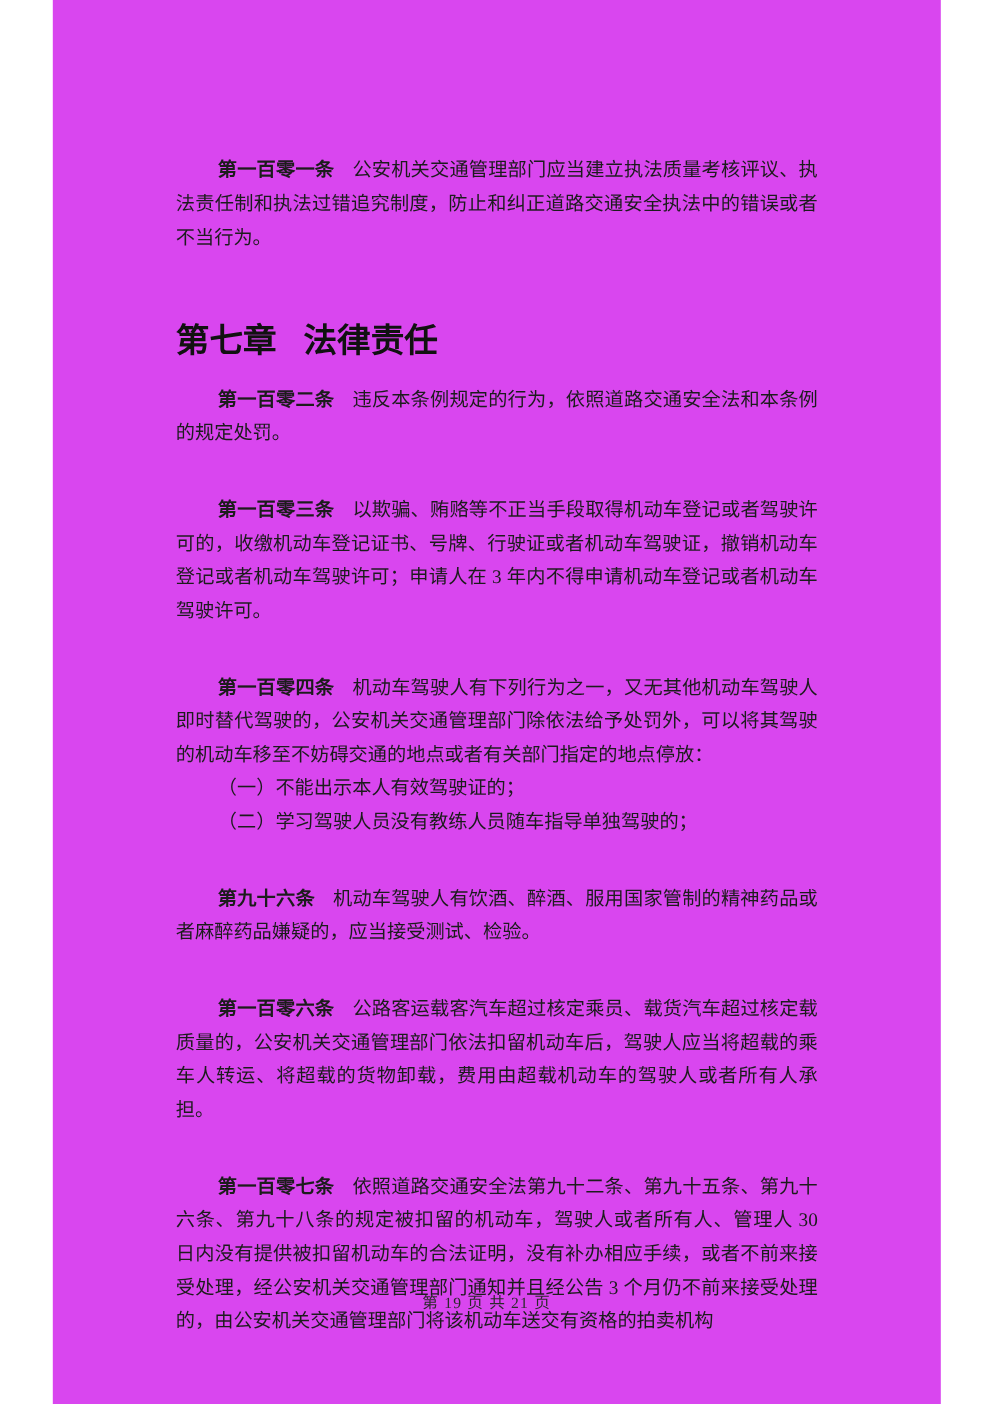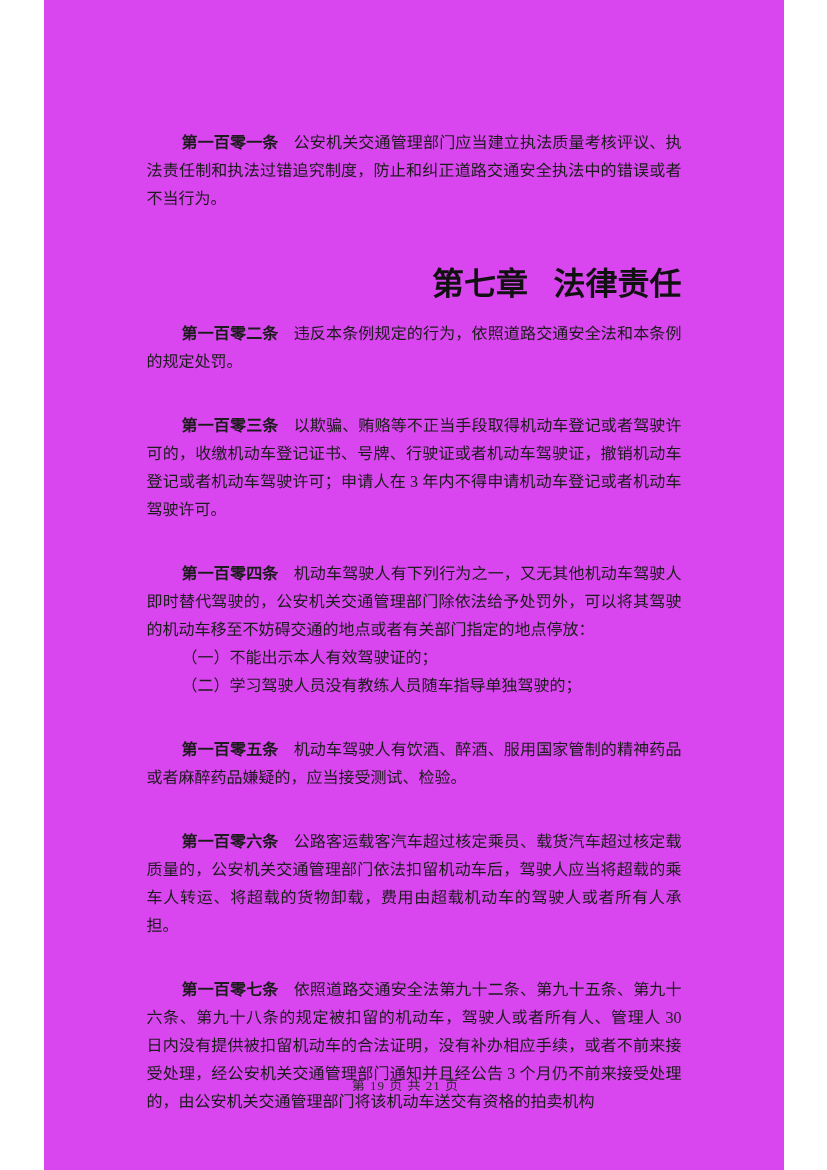--- a/index.html
+++ b/index.html
@@ -37,22 +37,22 @@
   }
   .first-article {
     margin-top: 0;
   }
   .art-label {
     font-weight: 700;
     margin-right: 0.95em;
   }
   .chapter-heading {
     margin: 56px 0 21px 0;
-    text-align: right;
-    font-size: 32px;
+    text-align: left;
+    font-size: 28px;
     line-height: 30px;
     font-weight: 700;
     font-family: "Liberation Sans", "DejaVu Sans", sans-serif;
     color: #111111;
   }
   .chapter-num {
     margin-right: 0.8em;
   }
   .sub-item {
     margin-top: 0;
@@ -81,21 +81,21 @@
 
     <p class="para"><span class="art-label">第一百零二条</span><span>违反本条例规定的行为，依照道路交通安全法和本条例的规定处罚。</span></p>
 
     <p class="para article"><span class="art-label">第一百零三条</span><span>以欺骗、贿赂等不正当手段取得机动车登记或者驾驶许可的，收缴机动车登记证书、号牌、行驶证或者机动车驾驶证，撤销机动车登记或者机动车驾驶许可；申请人在 3 年内不得申请机动车登记或者机动车驾驶许可。</span></p>
 
     <p class="para article"><span class="art-label">第一百零四条</span><span>机动车驾驶人有下列行为之一，又无其他机动车驾驶人即时替代驾驶的，公安机关交通管理部门除依法给予处罚外，可以将其驾驶的机动车移至不妨碍交通的地点或者有关部门指定的地点停放：</span></p>
 
     <p class="para sub-item">（一）不能出示本人有效驾驶证的；</p>
     <p class="para sub-item">（二）学习驾驶人员没有教练人员随车指导单独驾驶的；</p>
 
-    <p class="para article"><span class="art-label">第一百零五条</span><span>机动车驾驶人有饮酒、醉酒、服用国家管制的精神药品或者麻醉药品嫌疑的，应当接受测试、检验。</span></p>
+    <p class="para article"><span class="art-label">第九十六条</span><span>机动车驾驶人有饮酒、醉酒、服用国家管制的精神药品或者麻醉药品嫌疑的，应当接受测试、检验。</span></p>
 
     <p class="para article"><span class="art-label">第一百零六条</span><span>公路客运载客汽车超过核定乘员、载货汽车超过核定载质量的，公安机关交通管理部门依法扣留机动车后，驾驶人应当将超载的乘车人转运、将超载的货物卸载，费用由超载机动车的驾驶人或者所有人承担。</span></p>
 
     <p class="para article"><span class="art-label">第一百零七条</span><span>依照道路交通安全法第九十二条、第九十五条、第九十六条、第九十八条的规定被扣留的机动车，驾驶人或者所有人、管理人 30 日内没有提供被扣留机动车的合法证明，没有补办相应手续，或者不前来接受处理，经公安机关交通管理部门通知并且经公告 3 个月仍不前来接受处理的，由公安机关交通管理部门将该机动车送交有资格的拍卖机构</span></p>
 
   </div>
 
   <div class="footer"><span>第 19 页 共 21 页</span></div>
 </div>
 

